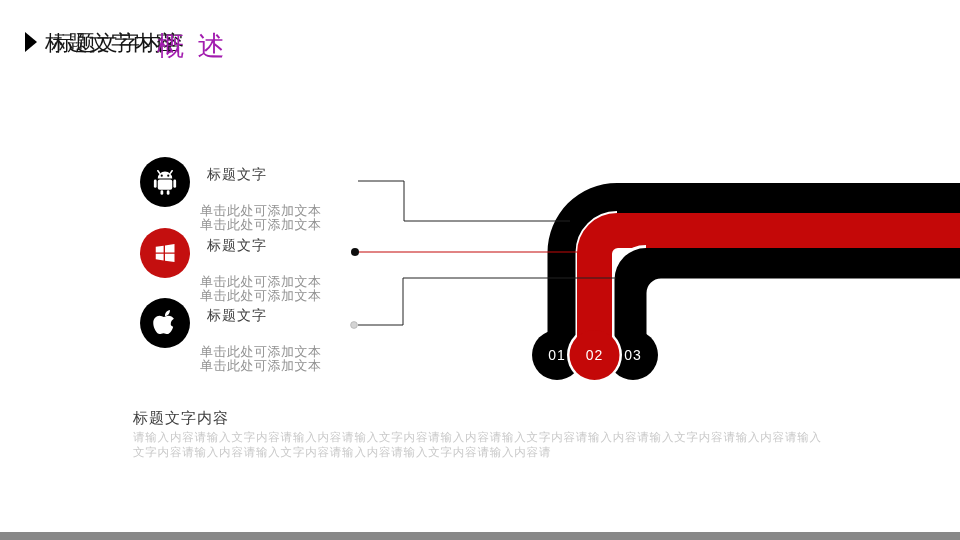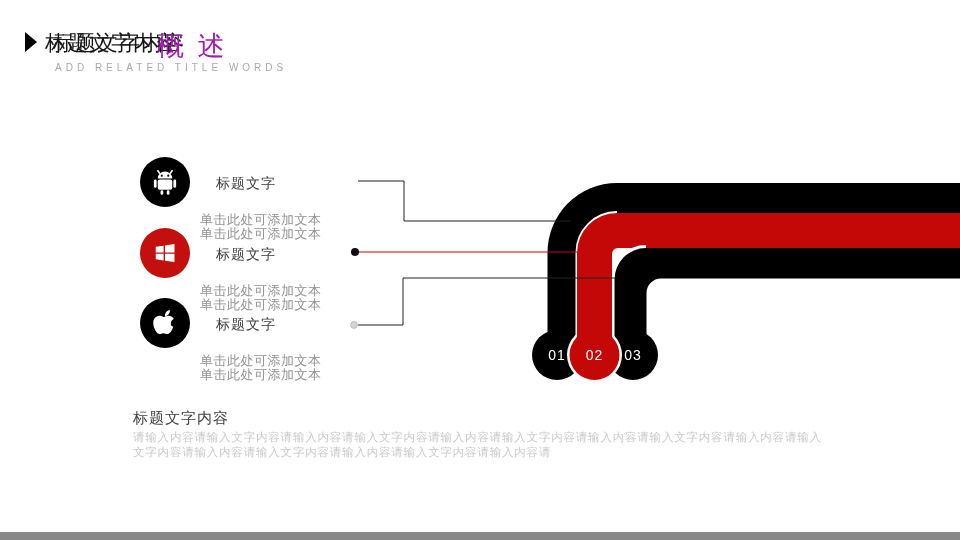--- a/index.html
+++ b/index.html
@@ -19,41 +19,40 @@
   .title-en{position:absolute;left:161px;top:39px;font-size:14px;color:#0f0f0f;white-space:nowrap;}
   .subtitle{position:absolute;left:55px;top:62px;font-size:10px;color:#a9a9a9;letter-spacing:4px;white-space:nowrap;}
   
   .item{position:absolute;left:140px;width:220px;}
   .item-1{top:157px}.item-2{top:228px}.item-3{top:298px}
   .badge{position:absolute;left:0;top:0;width:50px;height:50px;border-radius:50%;
          display:flex;align-items:center;justify-content:center;}
   .badge-black{background:#000000}
   .badge-red{background:#c40f0f}
   .item-text{position:absolute;left:60px;top:2px;width:136px;}
-  .item-title{margin:16px;font-size:14px;font-weight:400;color:#3c3c3c;letter-spacing:1px;}
+  .item-title{margin:7px;font-size:14px;font-weight:400;color:#3c3c3c;letter-spacing:1px;}
   .item-body{margin:20px 0 0 0;font-size:13px;line-height:13.5px;color:#929292;letter-spacing:0.5px;width:132px;}
   
   .overlay{position:absolute;left:0;top:0;width:960px;height:540px;}
   .step-label{font-family:"Liberation Sans","DejaVu Sans",sans-serif;font-size:14px;fill:#ffffff;letter-spacing:1px;}
   
   .section-heading{position:absolute;left:133px;top:409px;margin:0;font-size:15px;font-weight:400;color:#3d3d3d;letter-spacing:1px;}
   .section-body{position:absolute;left:133px;top:430px;margin:0;width:690px;
                 font-size:11.5px;line-height:15px;color:#c9c9c9;letter-spacing:0.8px;
                 word-break:break-all;}
 </style>
 </head>
 <body>
 
 <div class="slide">
 
   <div class="marker"></div>
   <div class="title-cn">标题文字内容</div>
   <div class="title-cn title-cn-ghost">标题文字内容</div>
   <div class="title-overlay">概 述</div>
-  <div class="subtitle">ADD RELATED TITLE WORDS</div>
 
   <div class="item item-1">
     <div class="badge badge-black">
       <svg width="30" height="30" viewBox="0 0 24 24">
         <g fill="#fff">
           <path d="M6.2,9.2 a5.8,5.6 0 0 1 11.6,0 z"></path>
           <rect x="6.2" y="10" width="11.6" height="8.2" rx="1.6"></rect>
           <rect x="3.1" y="10" width="2.2" height="6.6" rx="1.1"></rect>
           <rect x="18.7" y="10" width="2.2" height="6.6" rx="1.1"></rect>
           <rect x="8.4" y="18.6" width="2.2" height="3.6" rx="1.1"></rect>

